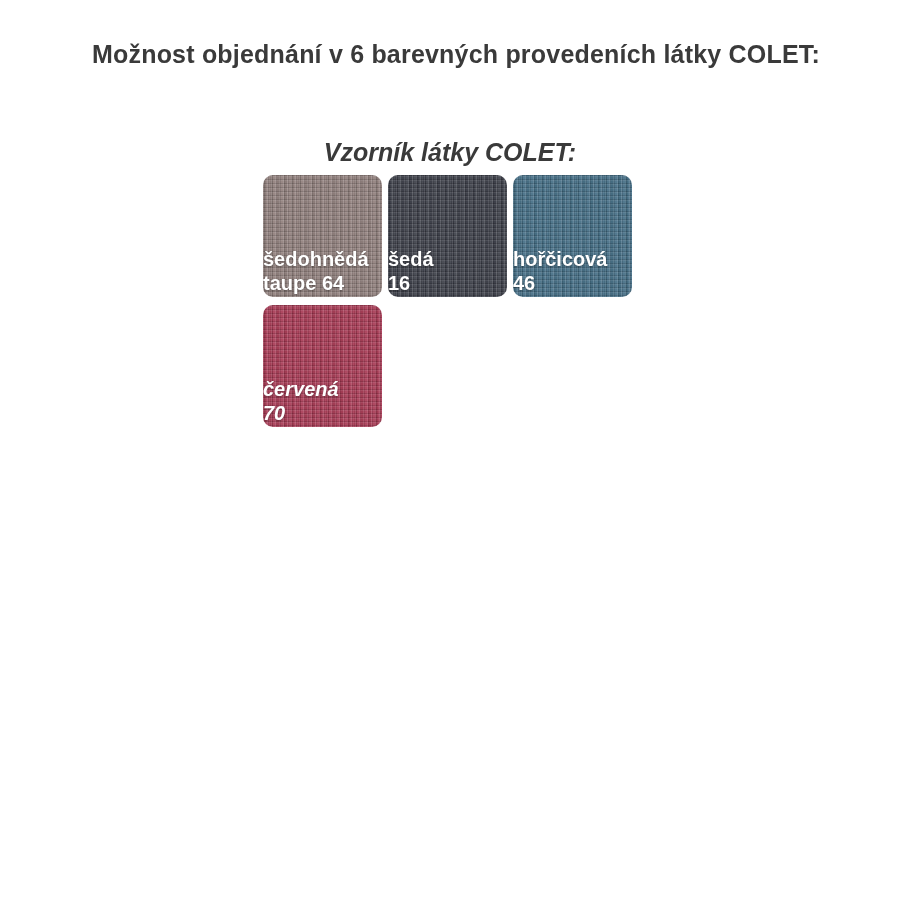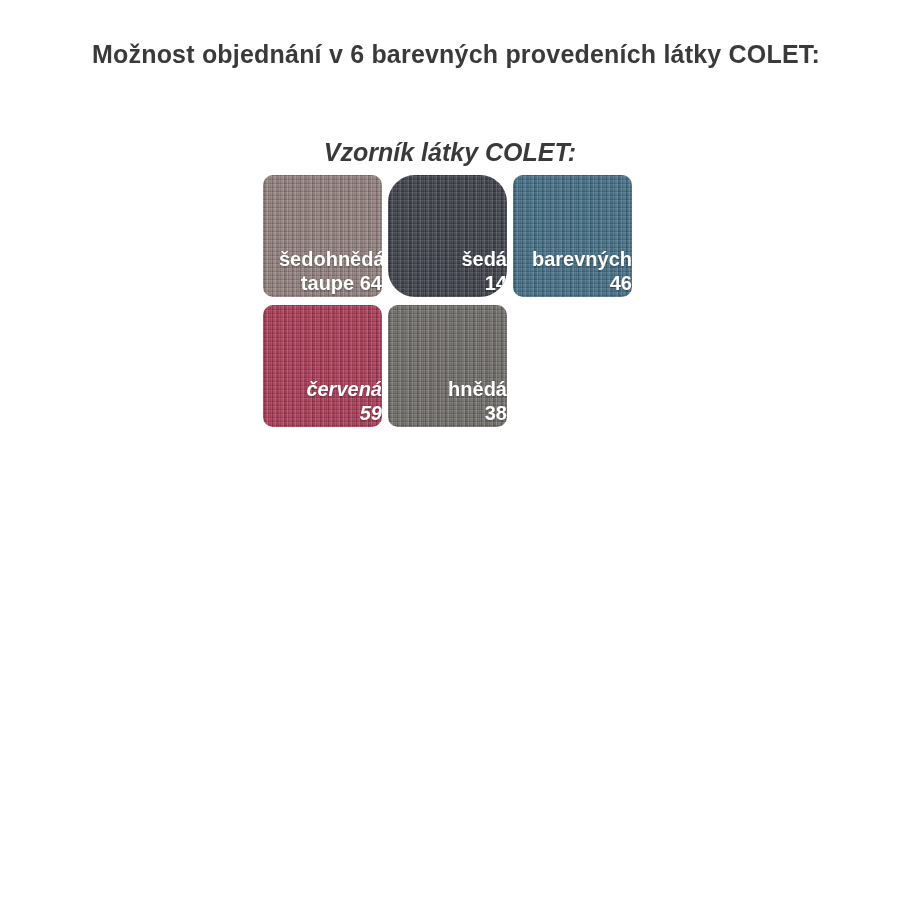--- a/index.html
+++ b/index.html
@@ -67,67 +67,60 @@
         rgba(255,255,255,0.02) 2px 4px),
       repeating-linear-gradient(90deg,
         rgba(0,0,0,0.06) 0 3px,
         rgba(255,255,255,0.05) 3px 7px);
   }
   .swatch-labels {
     position: absolute;
     left: 0;
     right: 0;
     bottom: 2px;
-    text-align: right;
+    text-align: left;
     color: #ffffff;
     font-weight: 700;
     font-size: 20px;
     line-height: 24px;
     text-shadow: 0 1px 2px rgba(0,0,0,0.35);
-    padding-left: 16px;
   }
 </style>
 </head>
 <body style="background: rgb(255, 255, 255);">
 
 <div class="page">
   <div class="title" style="color: rgb(58, 58, 58); margin-left: 6px;">Možnost objednání v 6 barevných provedeních látky COLET:</div>
 
   <div class="subtitle" style="color: rgb(58, 58, 58);">Vzorník látky COLET:</div>
 
   <div class="swatch-grid">
   <figure class="swatch" style="background-color: rgb(143, 126, 123);">
     <figcaption class="swatch-labels" style="color: rgb(255, 255, 255);">
       <div class="swatch-name">šedohnědá</div>
       <div class="swatch-code">taupe 64</div>
     </figcaption>
   </figure>
 
-  <figure class="swatch" style="background-color: rgb(58, 61, 71); border-radius: 27px;">
+  <figure class="swatch" style="background-color: rgb(58, 61, 71);">
     <figcaption class="swatch-labels" style="color: rgb(255, 255, 255);">
       <div class="swatch-name">šedá</div>
-      <div class="swatch-code">14</div>
+      <div class="swatch-code">16</div>
     </figcaption>
   </figure>
 
   <figure class="swatch" style="background-color: rgb(66, 108, 132);">
     <figcaption class="swatch-labels" style="color: rgb(255, 255, 255);">
-      <div class="swatch-name">barevných</div>
+      <div class="swatch-name">hořčicová</div>
       <div class="swatch-code">46</div>
     </figcaption>
   </figure>
 
 
   <figure class="swatch" style="background-color: rgb(167, 56, 83);">
     <figcaption class="swatch-labels" style="color: rgb(255, 255, 255); font-style: italic;">
       <div class="swatch-name">červená</div>
-      <div class="swatch-code">59</div>
+      <div class="swatch-code">70</div>
     </figcaption>
   </figure>
 
-  <figure class="swatch" style="background-color: rgb(109, 106, 102);">
-    <figcaption class="swatch-labels" style="color: rgb(255, 255, 255);">
-      <div class="swatch-name">hnědá</div>
-      <div class="swatch-code">38</div>
-    </figcaption>
-  </figure>
 </div>
 </div>
 
 </body></html>

